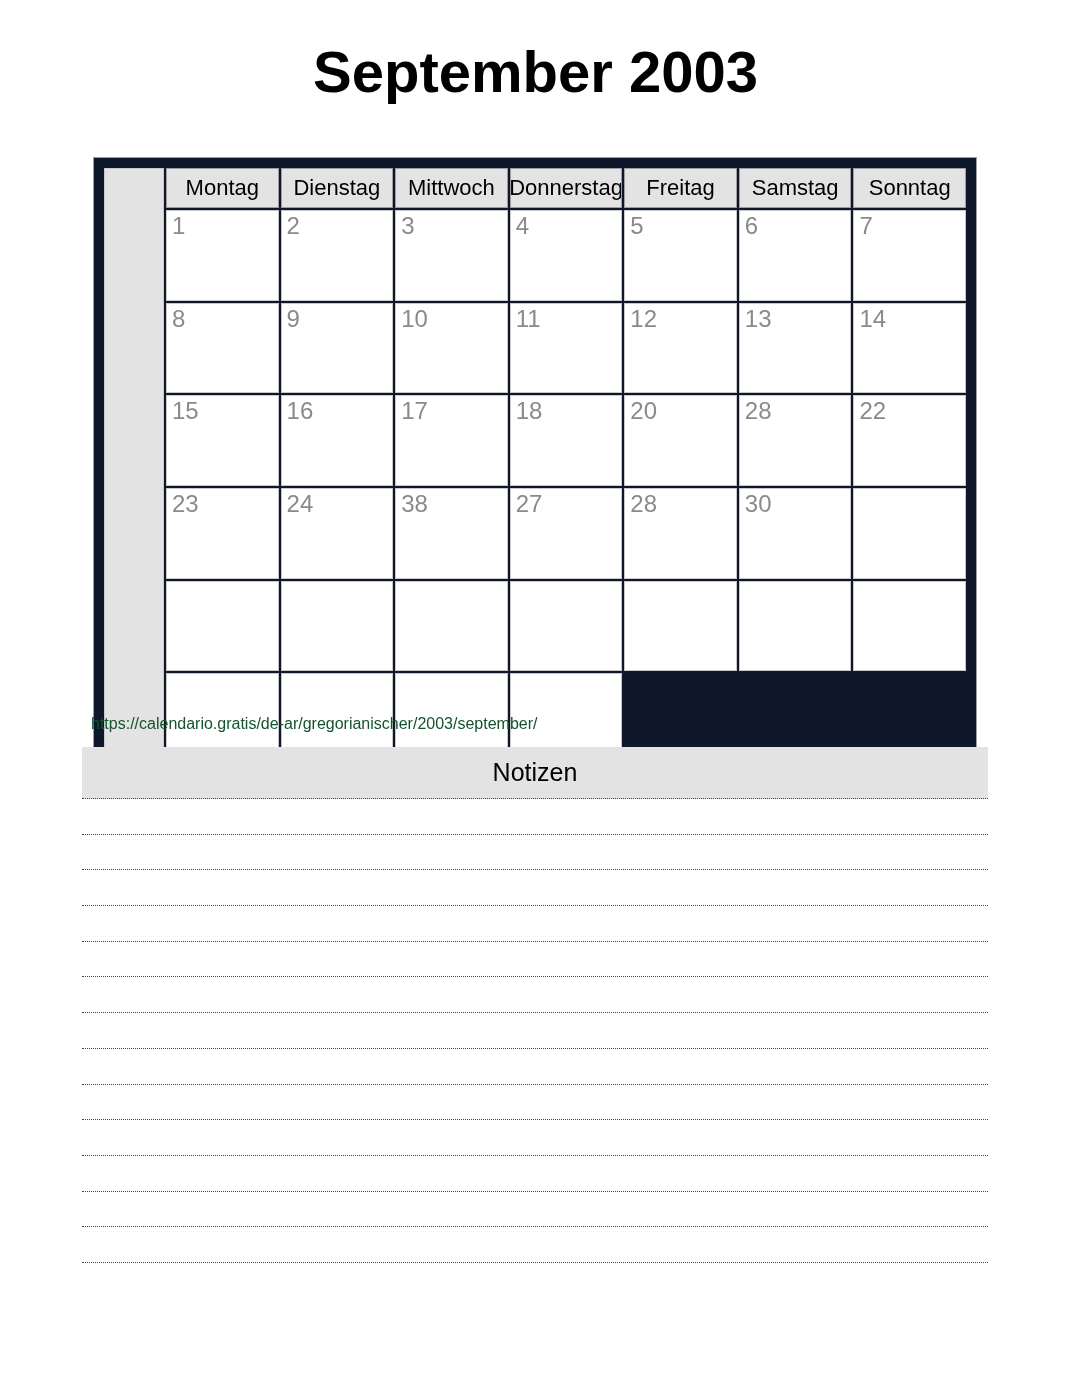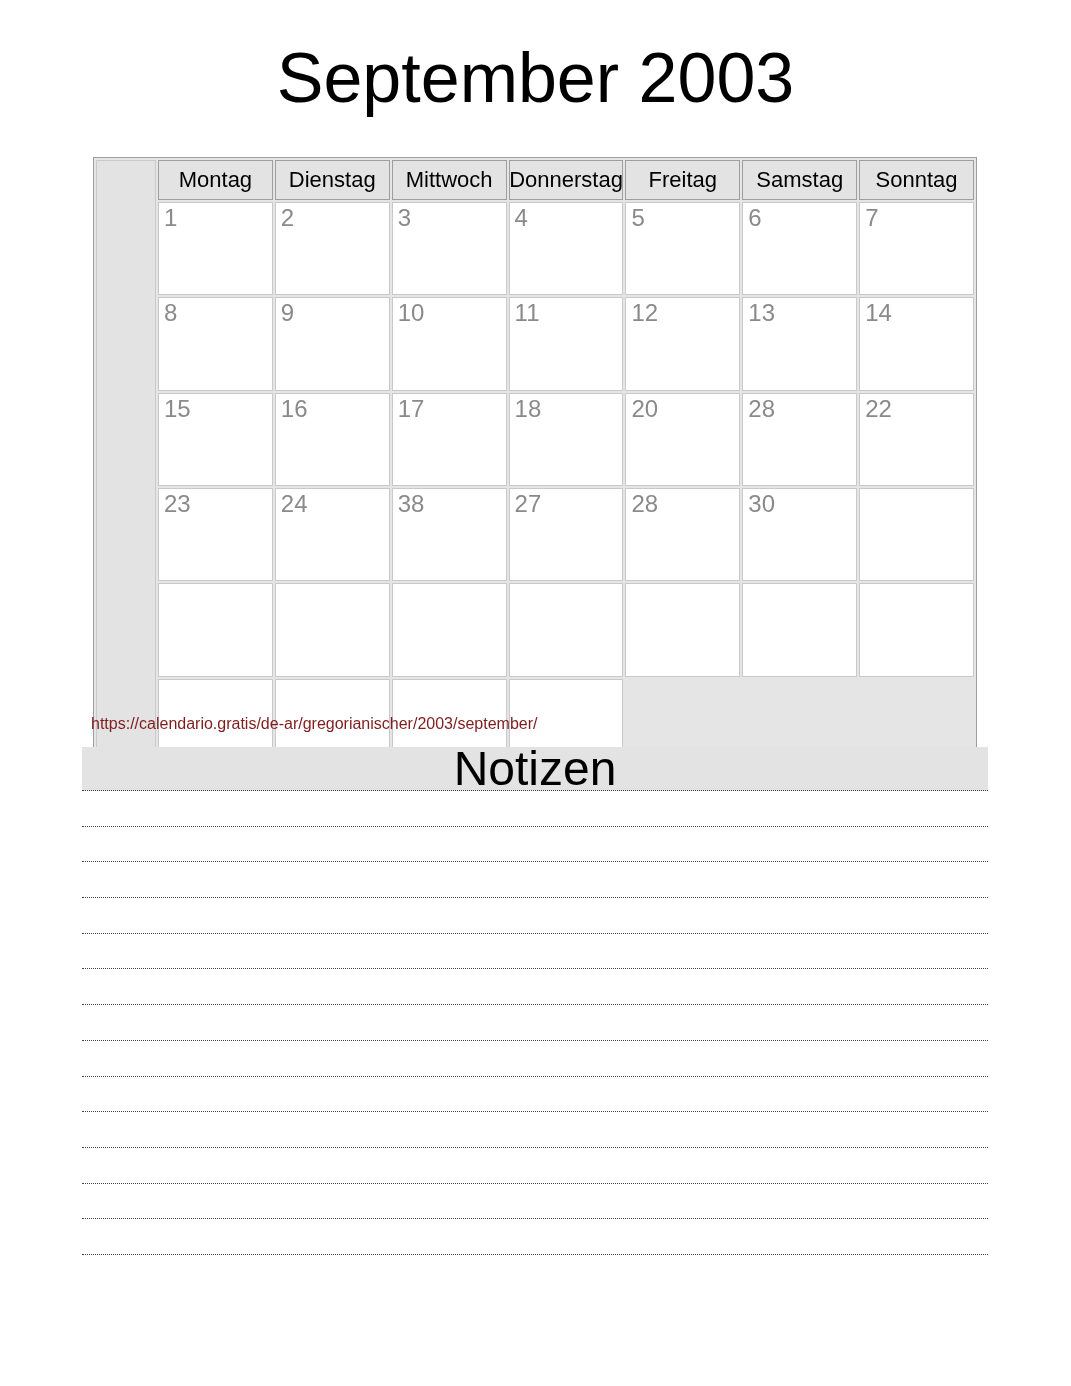--- a/index.html
+++ b/index.html
@@ -13,30 +13,30 @@
     --panel-bg:#e3e3e3;
     --header-border:#9e9e9e;
     --grid-border:#c9c9c9;
     --day-number:#8a8a8a;
     --dotted:#444;
   }
 
   .page-title {
     position:absolute; top:43px; left:0; width:100%;
     text-align:center;
-    font-size:70px; line-height:1; font-weight:400;
+    font-size:58px; line-height:1; font-weight:700;
     letter-spacing:0px; white-space:nowrap;
   }
 
   .calendar {
     position:absolute; left:93px; top:157px;
     width:884px; height:618px;
     border:1px solid var(--header-border);
-    background:#e5e5e5;
-    padding:2px;
+    background:#0f172a;
+    padding:10px;
   }
   .calendar-grid {
     display:grid; width:100%; height:100%;
     grid-template-columns:60px repeat(7, 1fr);
     grid-template-rows:40px repeat(6, 1fr);
     gap:2px;
   }
   .gutter {
     grid-column:1; grid-row:1 / -1;
     background:var(--panel-bg);
@@ -52,31 +52,31 @@
     background:#fff;
     border:1px solid var(--grid-border);
     padding:2px 0 0 5px;
   }
   .day-num {
     font-size:24px; line-height:1.05; color:var(--day-number);
   }
 
   .source-url {
     position:absolute; left:91px; top:715px;
-    font-size:16px; line-height:1.1; color:#7f1d1d; white-space:nowrap;
+    font-size:16px; line-height:1.1; color:#14532d; white-space:nowrap;
   }
 
   .notes {
     position:absolute; left:82px; top:747px; width:906px;
   }
   .notes-header {
-    height:44px; background:var(--panel-bg);
+    height:52px; background:var(--panel-bg);
     border-bottom:1px dotted var(--dotted);
     display:flex; align-items:center; justify-content:center;
-    font-size:48px; line-height:1;
+    font-size:25px; line-height:1;
   }
   .note-line {
     height:35.7px;
     border-bottom:1px dotted var(--dotted);
   }
 </style>
 </head>
 <body style="--panel-bg: #e3e3e3; --header-border: #9e9e9e; --grid-border: #c9c9c9; --day-number: #8a8a8a; --dotted: #444444;">
 
 <h1 class="page-title">September 2003</h1>

